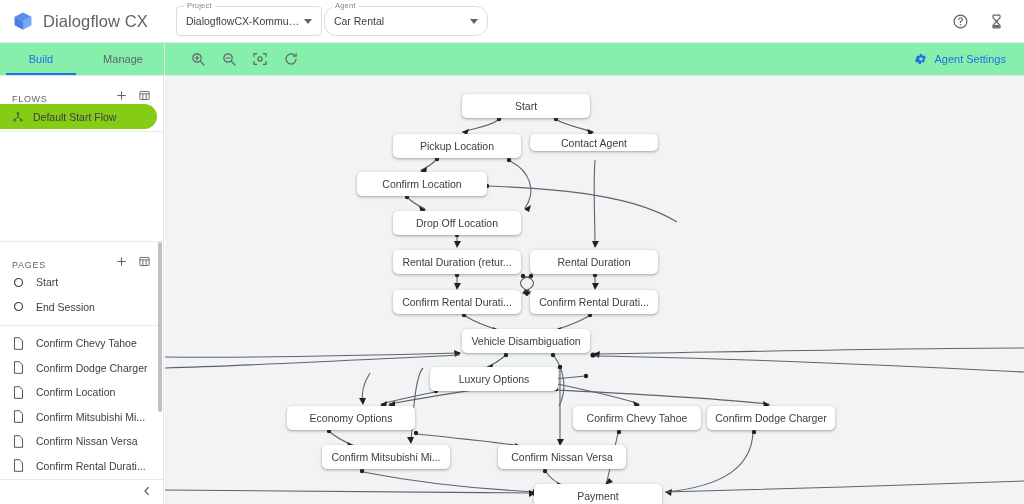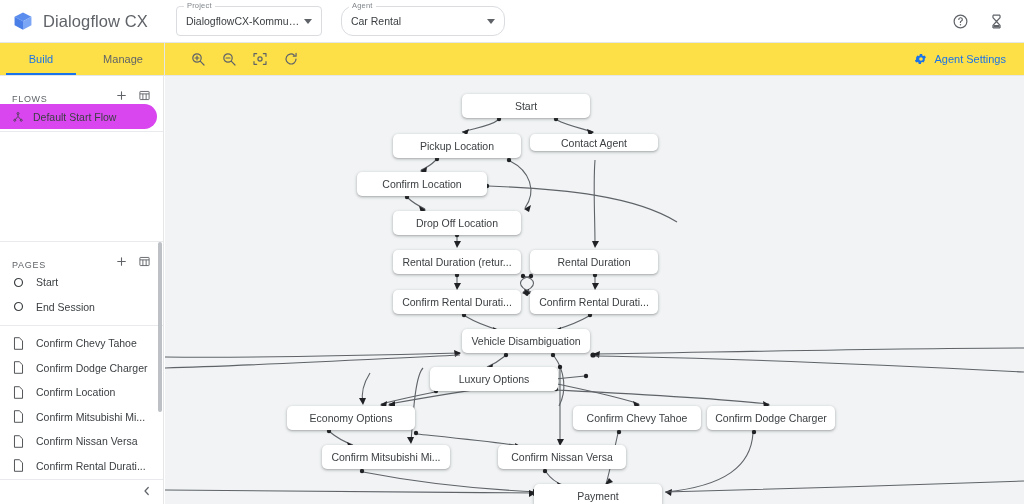--- a/index.html
+++ b/index.html
@@ -22,41 +22,41 @@
   .logo-cube { width: 22px; height: 22px; position: relative; flex: none; }
   .logo-text {
     font-size: 16.5px; color: #5f6368; margin-left: 9px;
     letter-spacing: .1px; white-space: nowrap;
   }
   .field {
     position: relative; height: 30px; border: 1px solid #dadce0; border-radius: 4px;
     background: #fff; display: flex; align-items: center;
   }
   .field-project { margin-left: 28px; width: 146px; }
-  .field-agent { margin-left: 19px; width: 164px; border-radius: 12px; }
+  .field-agent { margin-left: 2px; width: 164px; border-radius: 12px; }
   .field-label {
     position: absolute; top: -6px; left: 7px; background: #fff; padding: 0 3px;
     font-size: 7.5px; color: #80868b; letter-spacing: .2px;
   }
   .field-value {
     font-size: 10.5px; color: #3c4043; padding-left: 9px;
     white-space: nowrap; overflow: hidden; text-overflow: ellipsis; flex: 1;
   }
   .caret {
     width: 0; height: 0; margin-right: 9px; flex: none;
     border-left: 4px solid transparent; border-right: 4px solid transparent;
     border-top: 5px solid #5f6368;
   }
   .header-right { margin-left: auto; display: flex; align-items: center; gap: 16px; margin-right: 18px; }
   .icon-btn { width: 20px; height: 20px; display: flex; align-items: center; justify-content: center; color: #5f6368; cursor: pointer; }
 
   
   .subbar {
     position: absolute; left: 0; top: 43px; width: 1024px; height: 33px;
-    background: #fde047; border-bottom: 1px solid #e4e6e8;
+    background: #86efac; border-bottom: 1px solid #e4e6e8;
     display: flex; align-items: stretch;
   }
   .tabs { display: flex; width: 164px; }
   .tab {
     flex: 1; display: flex; align-items: center; justify-content: center;
     font-size: 11px; color: #5f6368; position: relative; cursor: pointer;
   }
   .tab.active { color: #1a73e8; }
   .tab.active::after {
     content: ""; position: absolute; left: 6px; right: 6px; bottom: 0; height: 2.5px; background: #1a73e8;
@@ -79,21 +79,21 @@
   }
   .section-title { font-size: 9px; color: #5f6368; letter-spacing: .7px; flex: 1; }
   .sh-btn { width: 18px; height: 18px; display: flex; align-items: center; justify-content: center; color: #5f6368; cursor: pointer; }
   .sh-btn + .sh-btn { margin-left: 5px; }
 
   .flow-item {
     height: 25px; display: flex; align-items: center; gap: 9px;
     padding-left: 12px; margin: 0 6px 0 0; border-radius: 0 13px 13px 0;
     font-size: 10.5px; color: #3c4043; cursor: pointer;
   }
-  .flow-item.selected { background: #d946ef; }
+  .flow-item.selected { background: #84cc16; }
   .flows-block { border-bottom: 1px solid #e8eaed; padding-bottom: 2px; }
   .flows-spacer { height: 110px; border-bottom: 1px solid #e8eaed; }
 
   .page-item {
     height: 24.5px; display: flex; align-items: center; gap: 12px;
     padding-left: 13px; font-size: 10.5px; color: #3c4043; cursor: pointer;
   }
   .pages-group-sep { height: 1px; background: #e8eaed; margin: 6px 0 5px 0; }
   .ico { flex: none; display: flex; align-items: center; justify-content: center; }
   .scroll-track {

